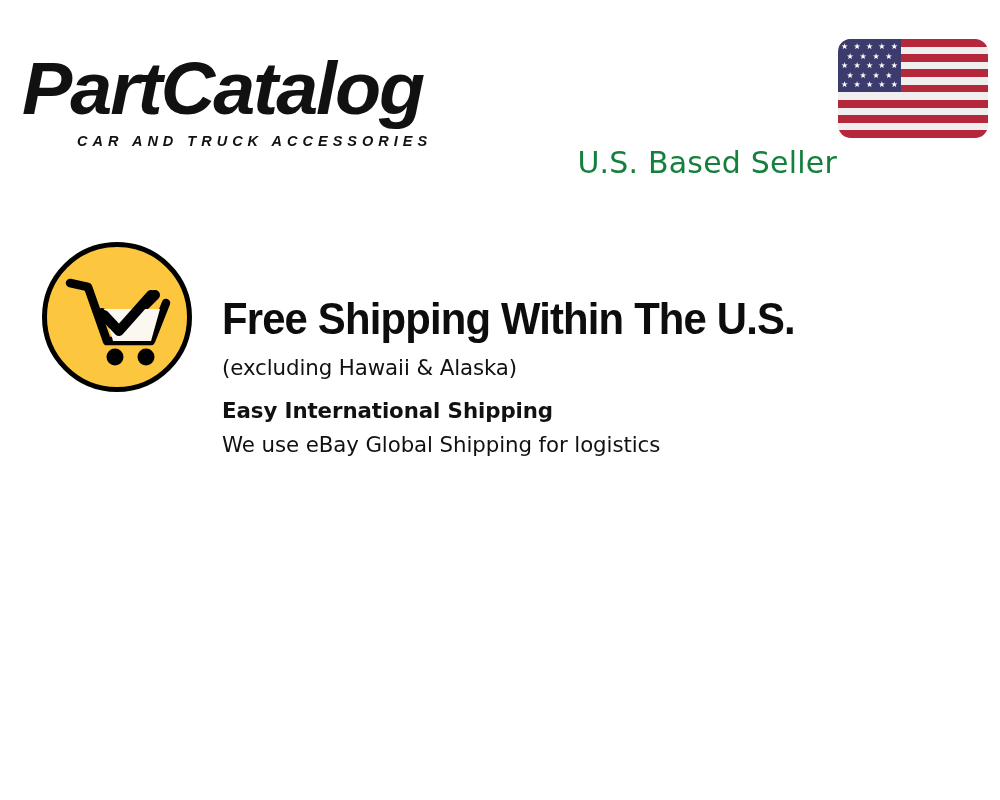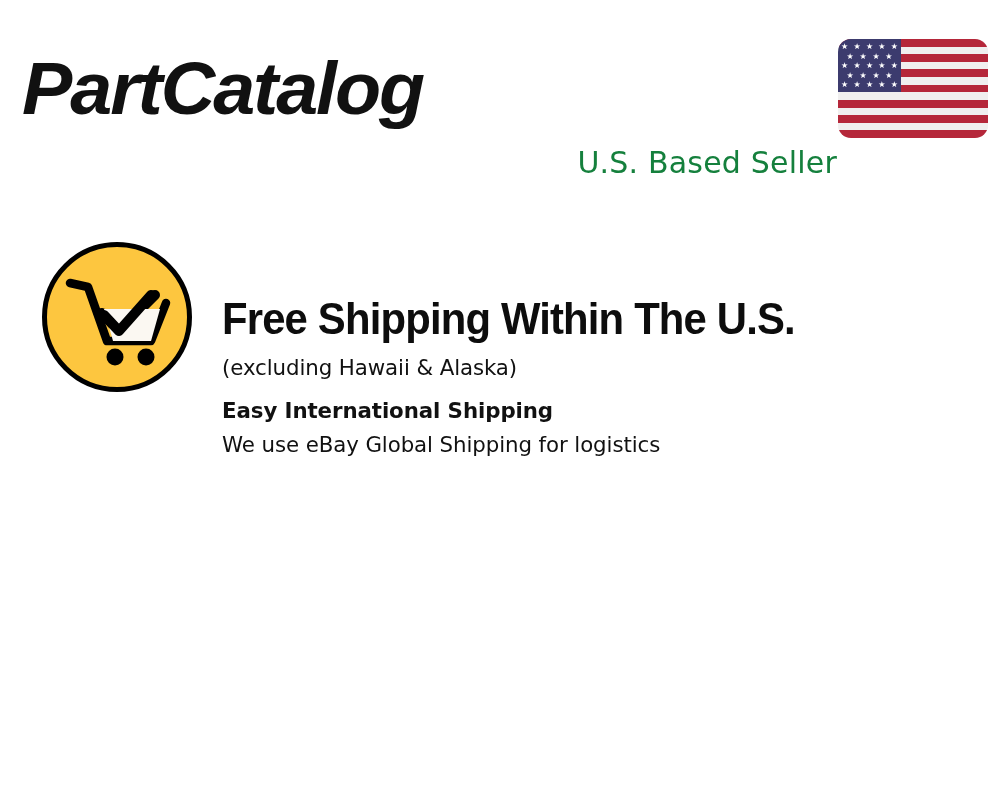--- a/index.html
+++ b/index.html
@@ -183,20 +183,21 @@
   .f2-head { position: absolute; left: 0; top: 60px; }
   .f3-head { position: absolute; left: 0; top: 60px; }
 </style>
 </head>
 <body>
 
 <div class="header">
 
   <div class="brand-logo">
     <div class="brand-wordmark">PartCatalog</div>
+    <div class="brand-tagline">CAR AND TRUCK ACCESSORIES</div>
   </div>
 
   <div class="flag-wrap">
     <div class="flag-stripes"></div>
     <div class="flag-canton">
       <div class="star-row r-odd" style="top:4px;">
         <span class="star">★</span>
         <span class="star">★</span>
         <span class="star">★</span>
         <span class="star">★</span>

